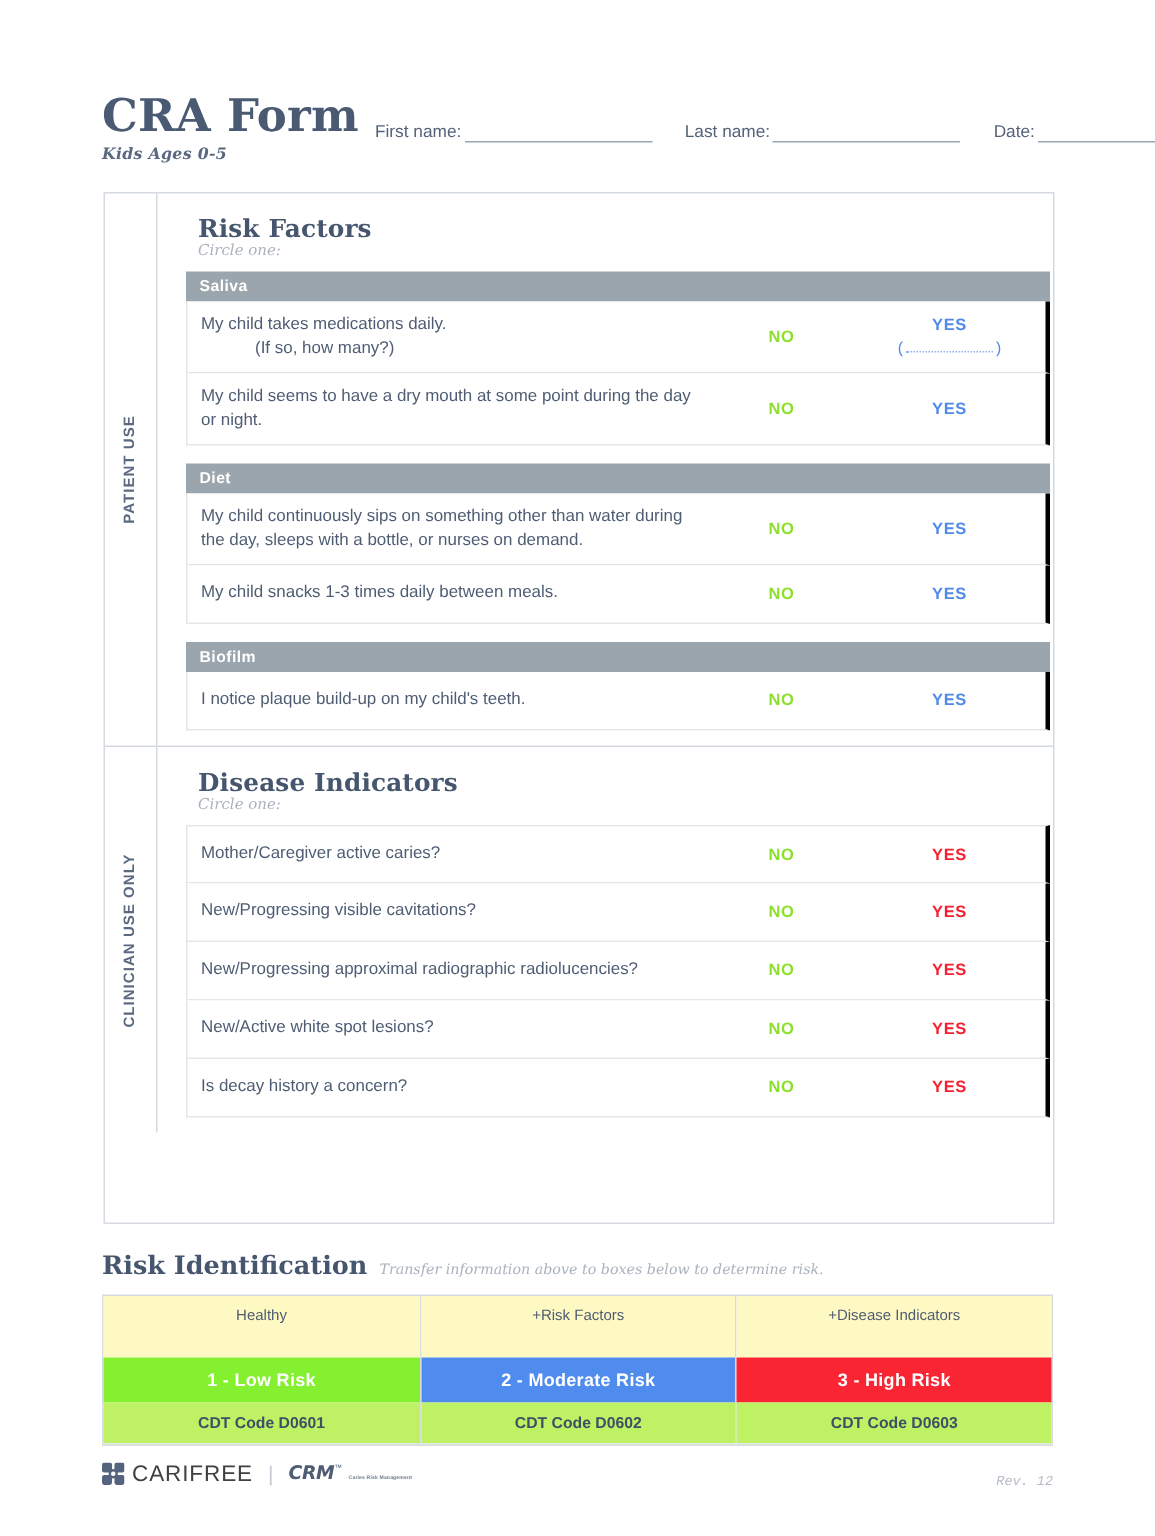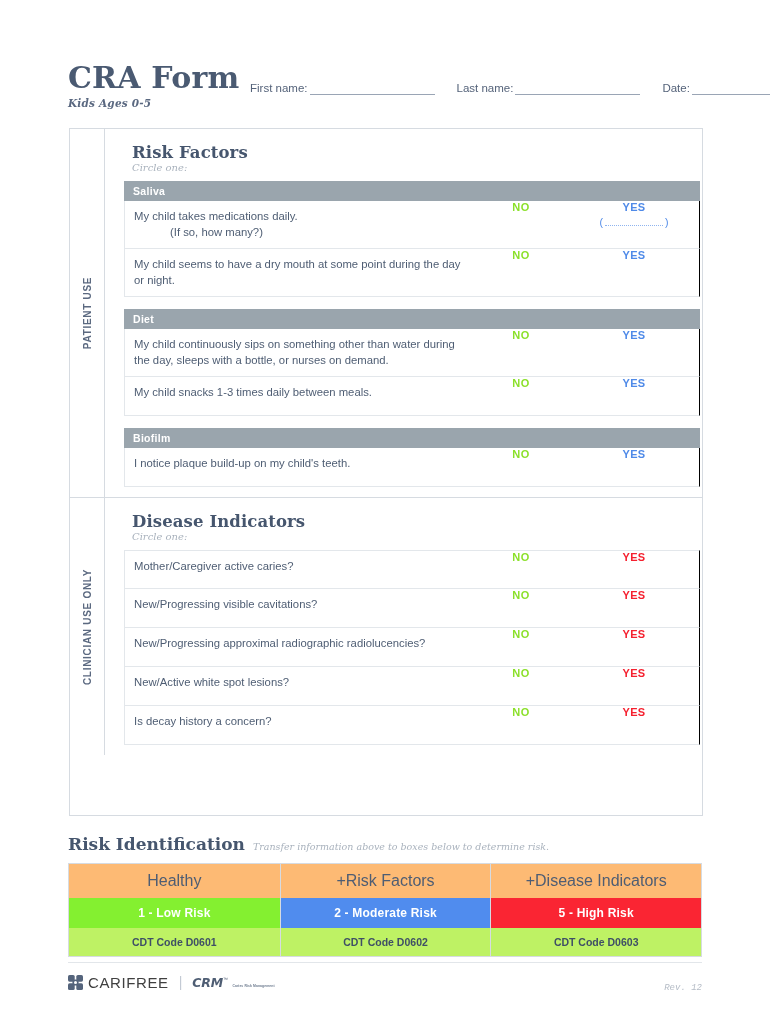--- a/index.html
+++ b/index.html
@@ -72,22 +72,22 @@
   }
 
   
   .tbl { margin: 0 2px 0 54px; padding-bottom: 10px; }
   .cat-bar {
     background: #9aa5ad; color: #ffffff;
     font-size: 10.5px; font-weight: bold; letter-spacing: .3px;
     padding: 4px 0 4px 9px; height: 20px;
   }
   .row {
-    display: flex; 
-    border-left: 1px solid #e3e7eb; border-right: 1px solid #000000;
+    display: flex; align-items: center;
+    border-left: 1px solid #e3e7eb; border-right: 3px solid #000000;
     border-bottom: 1px solid #e3e7eb;
     min-height: 39px; background: #fff;
   }
   .row.first-after-bar { border-top: none; }
   .row-q {
     flex: 0 0 348px; padding: 8px 10px 8px 9px;
     font-size: 11.3px; line-height: 15.5px; color: #4e5d73;
   }
   .row-q .indent { display: block; padding-left: 36px; }
   .ans {
@@ -110,22 +110,22 @@
     font-size: 17px; color: #46566e;
   }
   .risk-note {
     font-family: "DejaVu Serif", serif; font-style: italic;
     font-size: 9.5px; color: #a9b2bd; margin-left: 8px;
   }
   .risk-table { display: flex; border: 1px solid #d6dbe1; }
   .risk-col { flex: 1 1 33.33%; }
   .risk-col + .risk-col { border-left: 1px solid #d6dbe1; }
   .risk-cell-head {
-    text-align: center; font-size: 16px; color: #4e5d73;
-    padding: 8px 0 8px; background: #fdba74;
+    text-align: center; font-size: 10px; color: #4e5d73;
+    padding: 8px 0 22px; background: #fef9c3;
   }
   .risk-cell-band {
     text-align: center; color: #ffffff; font-weight: bold;
     font-size: 12px; padding: 8px 0; letter-spacing: .2px;
   }
   .risk-cell-code {
     text-align: center; font-size: 10.5px; font-weight: bold;
     color: #3f4f66; padding: 8px 0; background: #bef264;
   }
 
@@ -310,21 +310,21 @@
         <div class="risk-cell-band" style="background:#84f030">1 - Low Risk</div>
         <div class="risk-cell-code">CDT Code D0601</div>
       </div>
       <div class="risk-col">
         <div class="risk-cell-head">+Risk Factors</div>
         <div class="risk-cell-band" style="background:#508cee">2 - Moderate Risk</div>
         <div class="risk-cell-code">CDT Code D0602</div>
       </div>
       <div class="risk-col">
         <div class="risk-cell-head">+Disease Indicators</div>
-        <div class="risk-cell-band" style="background:#fa2533">5 - High Risk</div>
+        <div class="risk-cell-band" style="background:#fa2533">3 - High Risk</div>
         <div class="risk-cell-code">CDT Code D0603</div>
       </div>
     </div>
   </div>
 
   <div class="footer">
     <div class="footer-rule"></div>
     <div class="footer-inner">
       <span class="logo-mark">
         <svg width="15" height="15" viewBox="0 0 15 15" aria-hidden="true">

